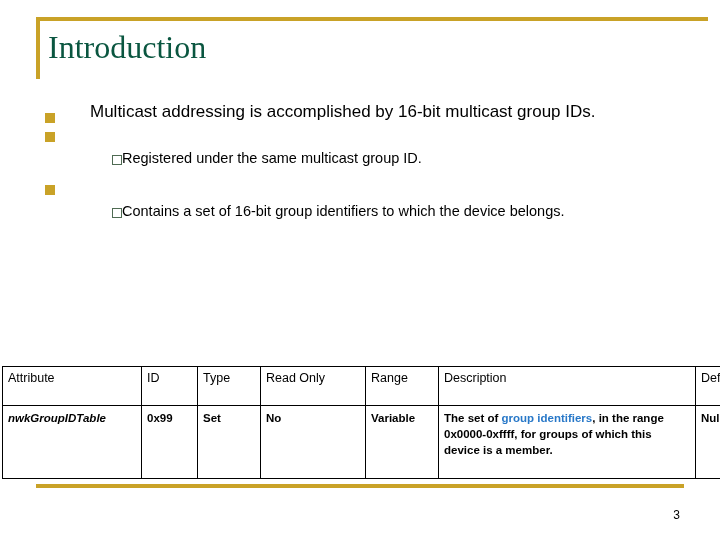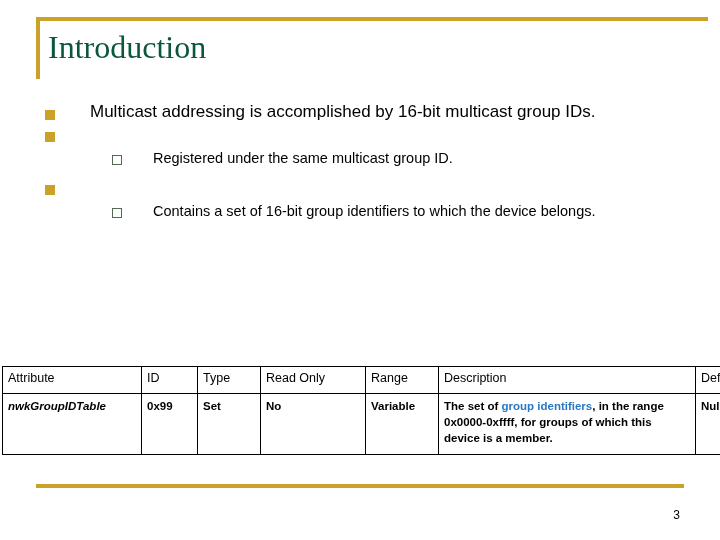--- a/index.html
+++ b/index.html
@@ -50,21 +50,21 @@
   
   #body-content {
     position: absolute;
     left: 0px;
     top: 100px;
     width: 720px;
   }
 
   .lvl1-row {
     display: flex;
-    align-items: center;
+    align-items: flex-end;
     margin-bottom: 2px;
   }
   .lvl1-bullet {
     width: 10px;
     height: 10px;
     background: #c9a227;
     margin-left: 45px;
     margin-top: 7px;
     flex: 0 0 auto;
   }
@@ -85,21 +85,20 @@
   .lvl2-bullet {
     width: 8px;
     height: 8px;
     border: 1.5px solid #4f6b53;
     background: #ffffff;
     margin-left: 112px;
     margin-top: 6px;
     flex: 0 0 auto;
   }
   .lvl2-text {
-    margin-left: 31px;
     font-size: 14.5px;
     line-height: 19px;
     color: #000000;
     flex: 1 1 auto;
     padding-right: 58px;
   }
 
   .accent-red {
     color: #b01c1c;
     font-weight: bold;
@@ -118,21 +117,21 @@
   #attr-table {
     position: absolute;
     left: 2px;
     top: 366px;
     width: 696px;
     border-collapse: collapse;
     table-layout: fixed;
   }
   #attr-table td, #attr-table th {
     border: 1.5px solid #000000;
-    padding: 4px 5px 4px 5px;
+    padding: 4px 5px 16px 5px;
     vertical-align: top;
     text-align: left;
   }
   #attr-table thead td {
     font-size: 12.5px;
     font-weight: normal;
     height: 18px;
   }
   #attr-table tbody td {
     font-size: 11.5px;

